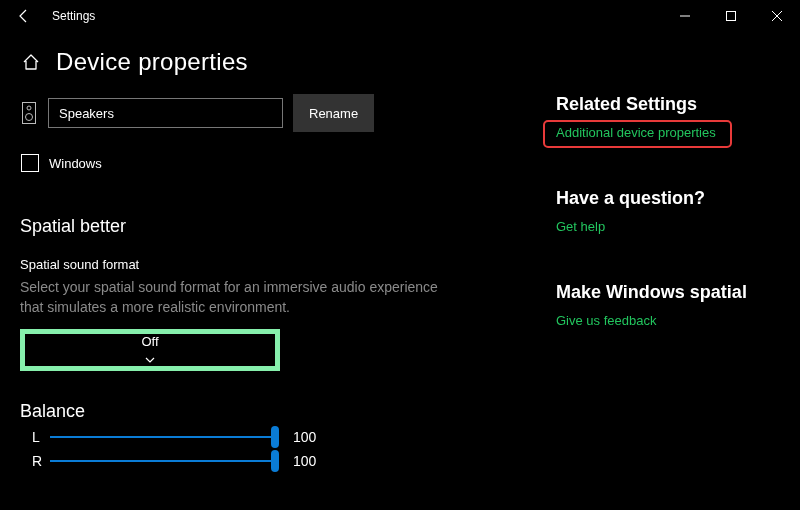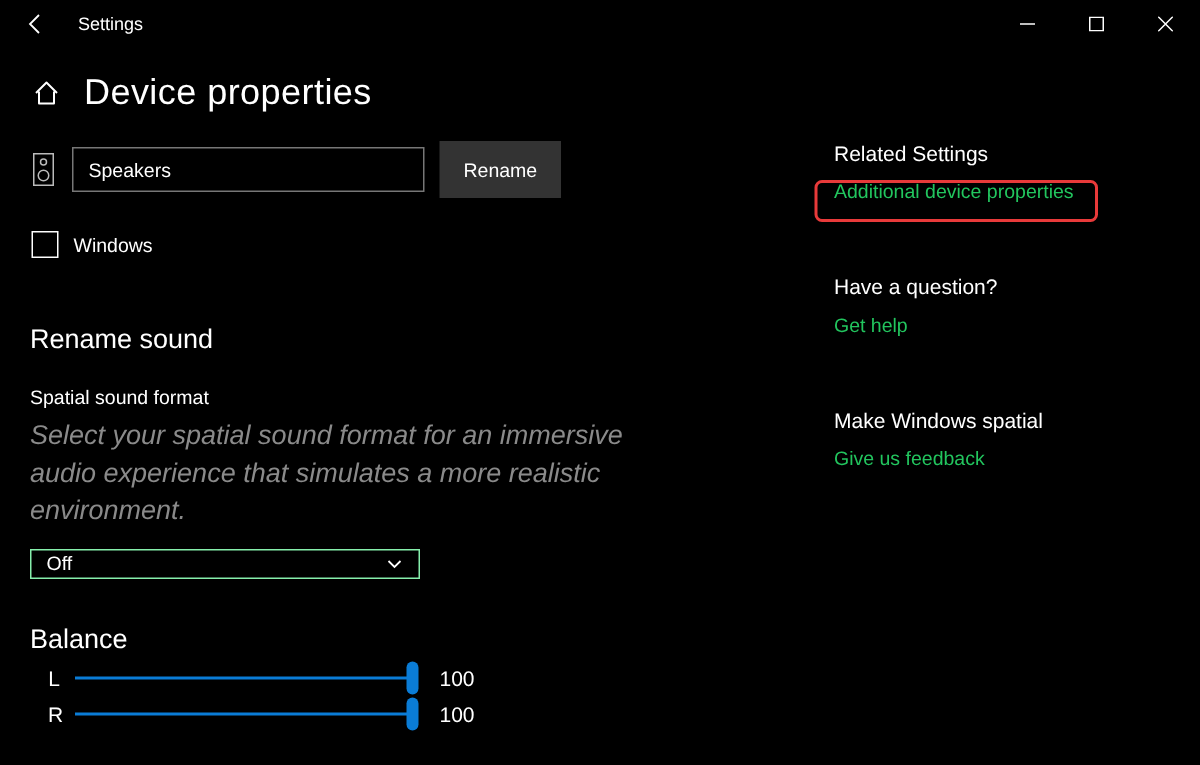--- a/index.html
+++ b/index.html
@@ -107,38 +107,38 @@
   .section-title {
     font-size: 18px;
     font-weight: 400;
     margin-top: 44px;
   }
   .subhead {
     font-size: 13px;
     margin-top: 20px;
   }
   .desc {
-    font-size: 18px;
+    font-size: 14px;
     color: #8a8a8a;
     margin-top: 6px;
     line-height: 1.4;
     max-width: 420px;
-    font-style: italic;
   }
   .dropdown {
     margin-top: 12px;
-    border: 1px solid #86efac;
+    border: 5px solid #86efac;
     width: 260px;
-    height: 20px;
+    height: 42px;
     display: flex;
     align-items: center;
     justify-content: space-between;
     padding: 0 10px;
     font-size: 13px;
     cursor: default;
+    flex-direction: column;
   }
   .balance-title {
     font-size: 18px;
     margin-top: 30px;
   }
   .slider-row {
     display: flex;
     align-items: center;
     margin-top: 6px;
     gap: 10px;
@@ -167,22 +167,23 @@
     width: 8px;
     height: 22px;
     background: #0a7cd6;
     border-radius: 4px;
   }
   .slider-value {
     font-size: 14px;
     margin-left: 8px;
   }
   .side-head {
-    font-size: 14px;
+    font-size: 18px;
     margin-bottom: 10px;
+    font-weight: bold;
   }
   .side-link {
     color: #22c55e;
     font-size: 13px;
     display: inline-block;
     cursor: pointer;
   }
   .side-group { margin-bottom: 48px; }
   .highlight-box {
     position: absolute;
@@ -246,21 +247,21 @@
       </div>
       <input class="name-input" type="text" value="Speakers" style="">
       <button class="rename-btn">Rename</button>
     </div>
 
     <div class="checkbox-row">
       <div class="checkbox"></div>
       <span>Windows</span>
     </div>
 
-    <div class="section-title">Rename sound</div>
+    <div class="section-title">Spatial better</div>
     <div class="subhead">Spatial sound format</div>
     <div class="desc">Select your spatial sound format for an immersive audio experience that simulates a more realistic environment.</div>
 
     <div class="dropdown">
       <span>Off</span>
       <span>
         <svg width="12" height="12" viewBox="0 0 12 12">
             <path d="M2 4 L6 8 L10 4" stroke="#fff" stroke-width="1.2" fill="none"></path>
           </svg>
       </span>

